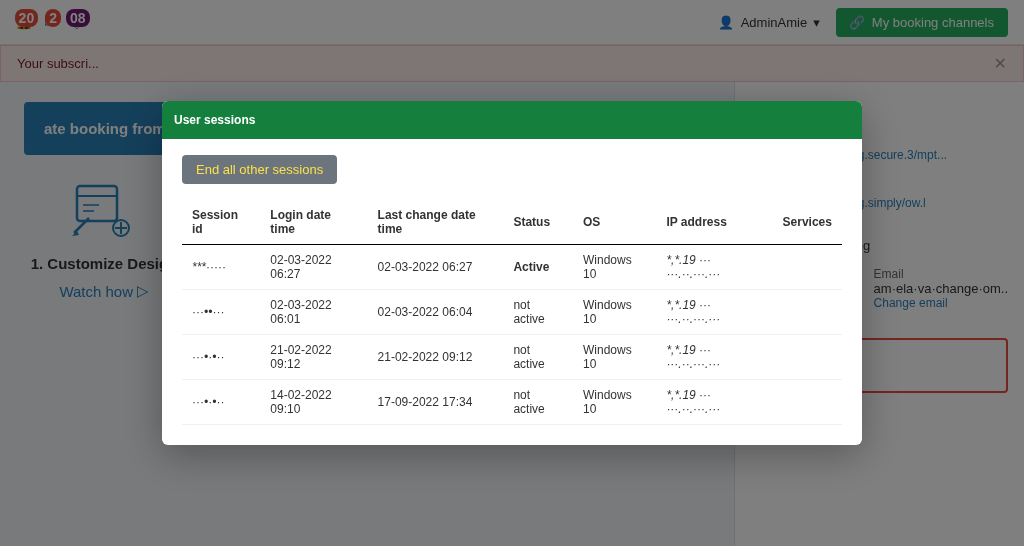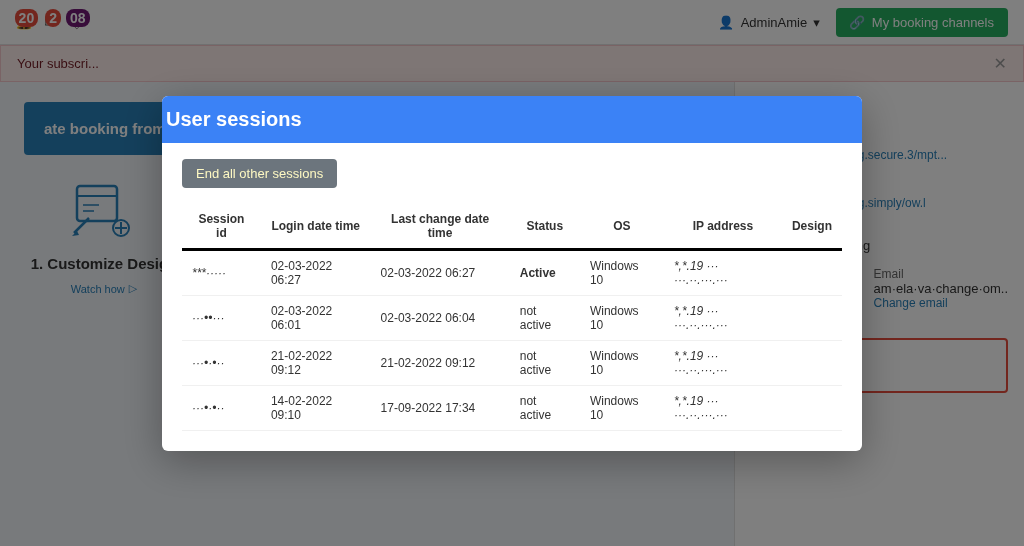--- a/index.html
+++ b/index.html
@@ -132,21 +132,21 @@
       color: #2980b9;
     }
     .step-title {
       font-size: 15px;
       font-weight: bold;
       color: #333;
       text-align: center;
     }
     .watch-how {
       color: #2980b9;
-      font-size: 11px;
+      font-size: 15px;
       cursor: pointer;
       display: flex;
       align-items: center;
       gap: 4px;
     }
 
     
     .right-panel {
       width: 290px;
       padding: 16px;
@@ -183,48 +183,48 @@
     
     .modal {
       background: #fff;
       border-radius: 6px;
       width: 700px;
       max-height: 90vh;
       overflow: hidden;
       box-shadow: 0 10px 40px rgba(0,0,0,0.3);
     }
     .modal-header {
-      background: #3b82f6;
+      background: #15803d;
       color: #fff;
-      padding: 12px 4px;
-      font-size: 20px;
+      padding: 12px 12px;
+      font-size: 12px;
       font-weight: bold;
     }
     .modal-body { padding: 16px 20px 20px; }
     .end-sessions-btn {
       background: #6c757d;
-      color: #fef9c3;
+      color: #fde047;
       border: none;
       padding: 7px 14px;
       border-radius: 4px;
       cursor: pointer;
       font-size: 13px;
       margin-bottom: 16px;
     }
     .modal-table {
       width: 100%;
       border-collapse: collapse;
       font-size: 12px;
     }
     .modal-table th {
-      text-align: center;
+      text-align: left;
       padding: 8px 10px;
       color: #333;
       font-weight: bold;
-      border-bottom: 3px solid #000000;
+      border-bottom: 1px solid #000000;
     }
     .modal-table td {
       padding: 8px 10px;
       border-bottom: 1px solid #f0f0f0;
       color: #333;
     }
     .status-active { color: #27ae60; font-weight: bold; }
     .status-not-active { color: #e74c3c; }
     .masked { color: #aaa; font-style: italic; }
     .modal-footer {
@@ -400,21 +400,21 @@
       <button class="end-sessions-btn">End all other sessions</button>
       <table class="modal-table">
         <thead>
           <tr>
             <th>Session id</th>
             <th>Login date time</th>
             <th>Last change date time</th>
             <th>Status</th>
             <th>OS</th>
             <th>IP address</th>
-            <th>Design</th>
+            <th>Services</th>
           </tr>
         </thead>
         <tbody id="sessions-tbody">
         <tr>
     <td class="masked">***·····</td>
     <td>02-03-2022 06:27</td>
     <td>02-03-2022 06:27</td>
     <td class="status-active">Active</td>
     <td>Windows 10</td>
     <td class="masked">*,*.19 ···  ···.··.···.···</td>

